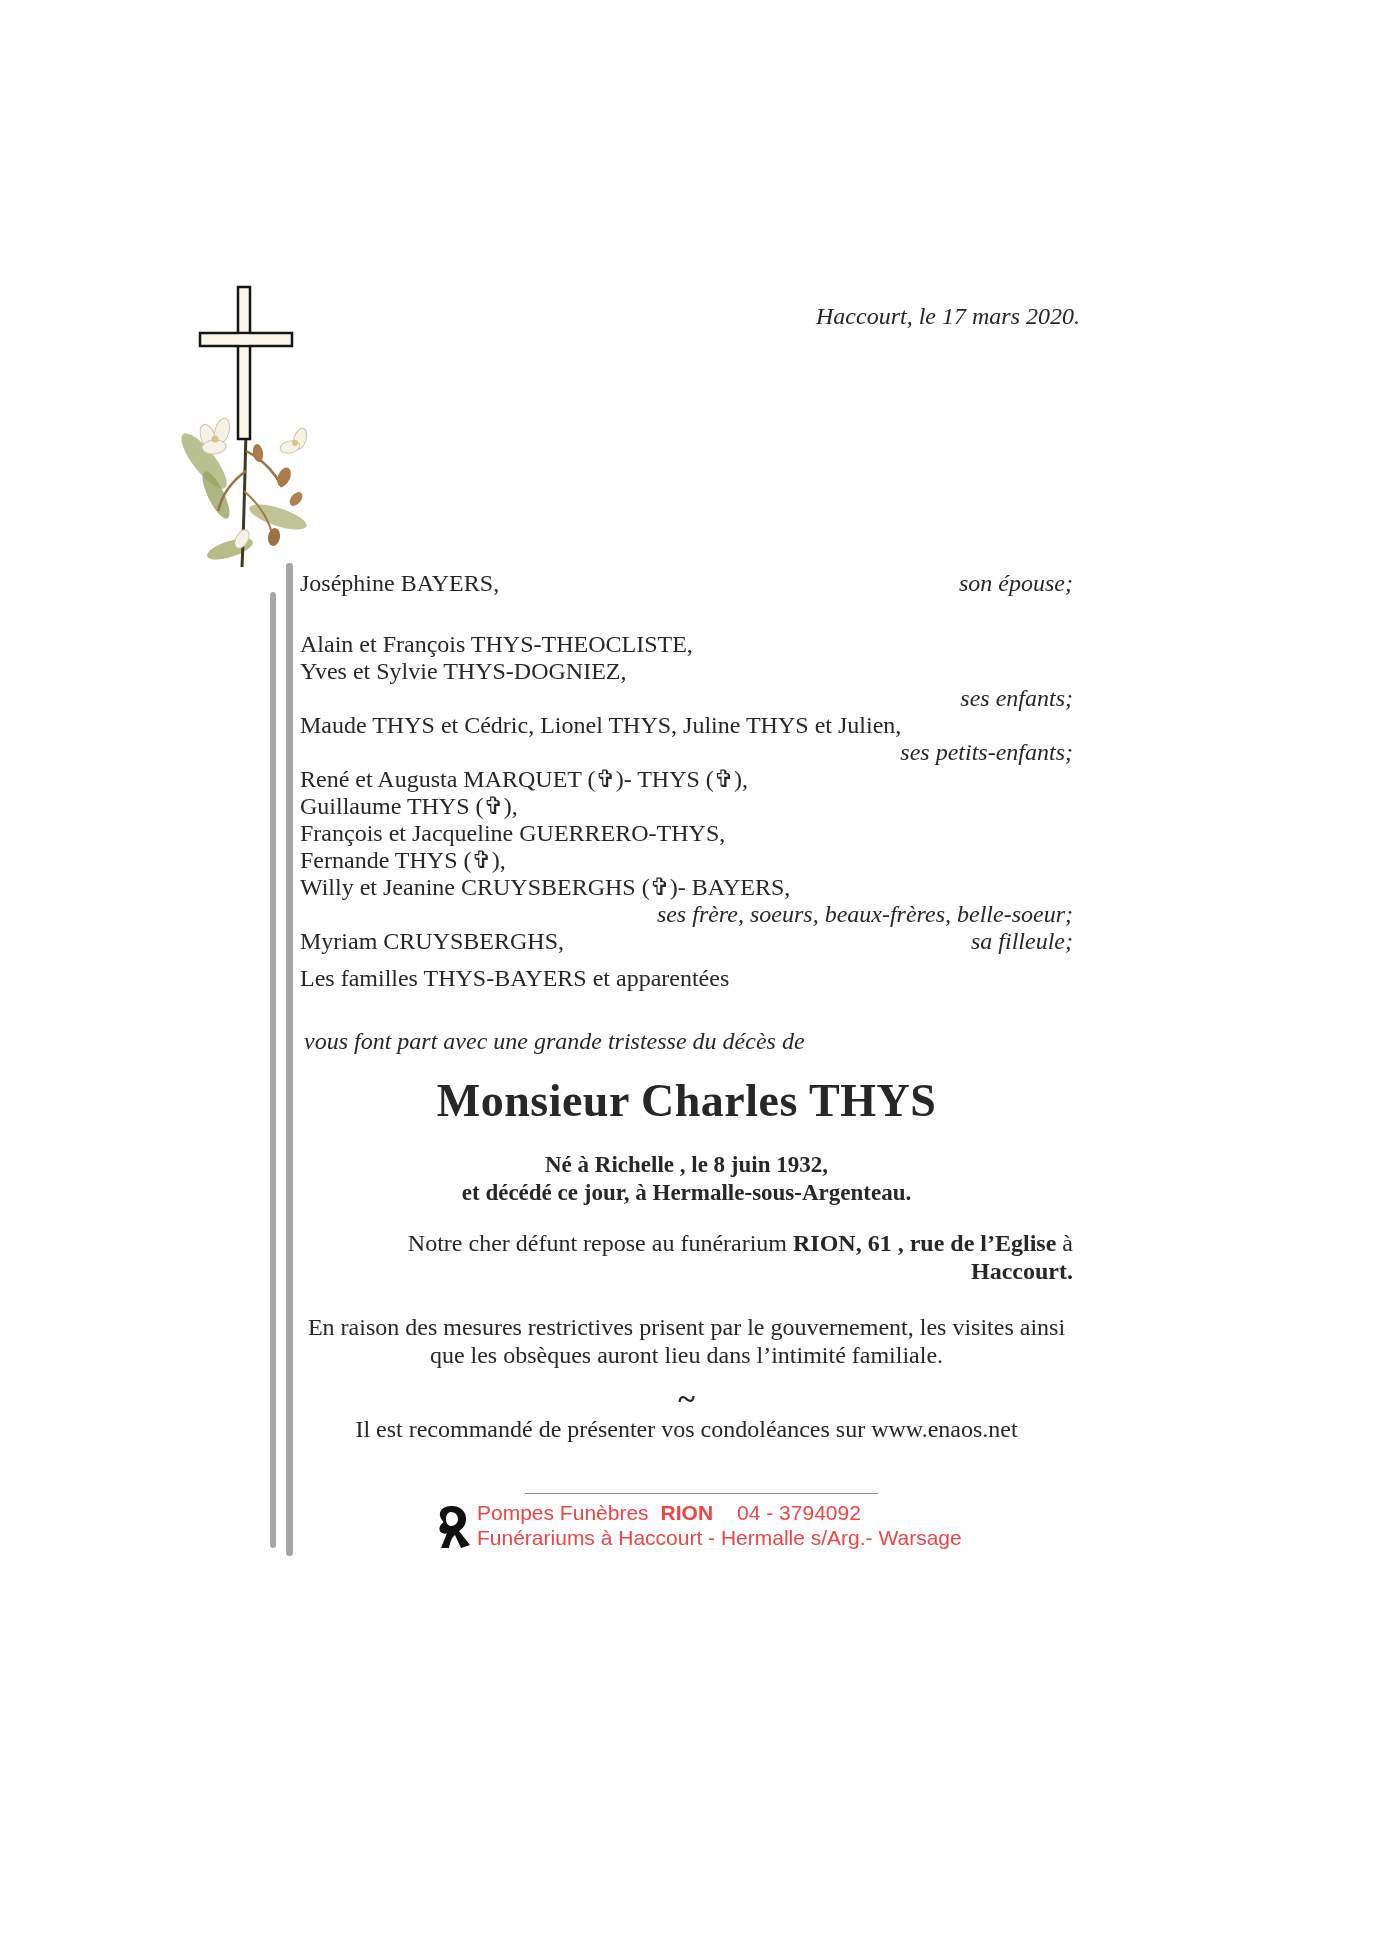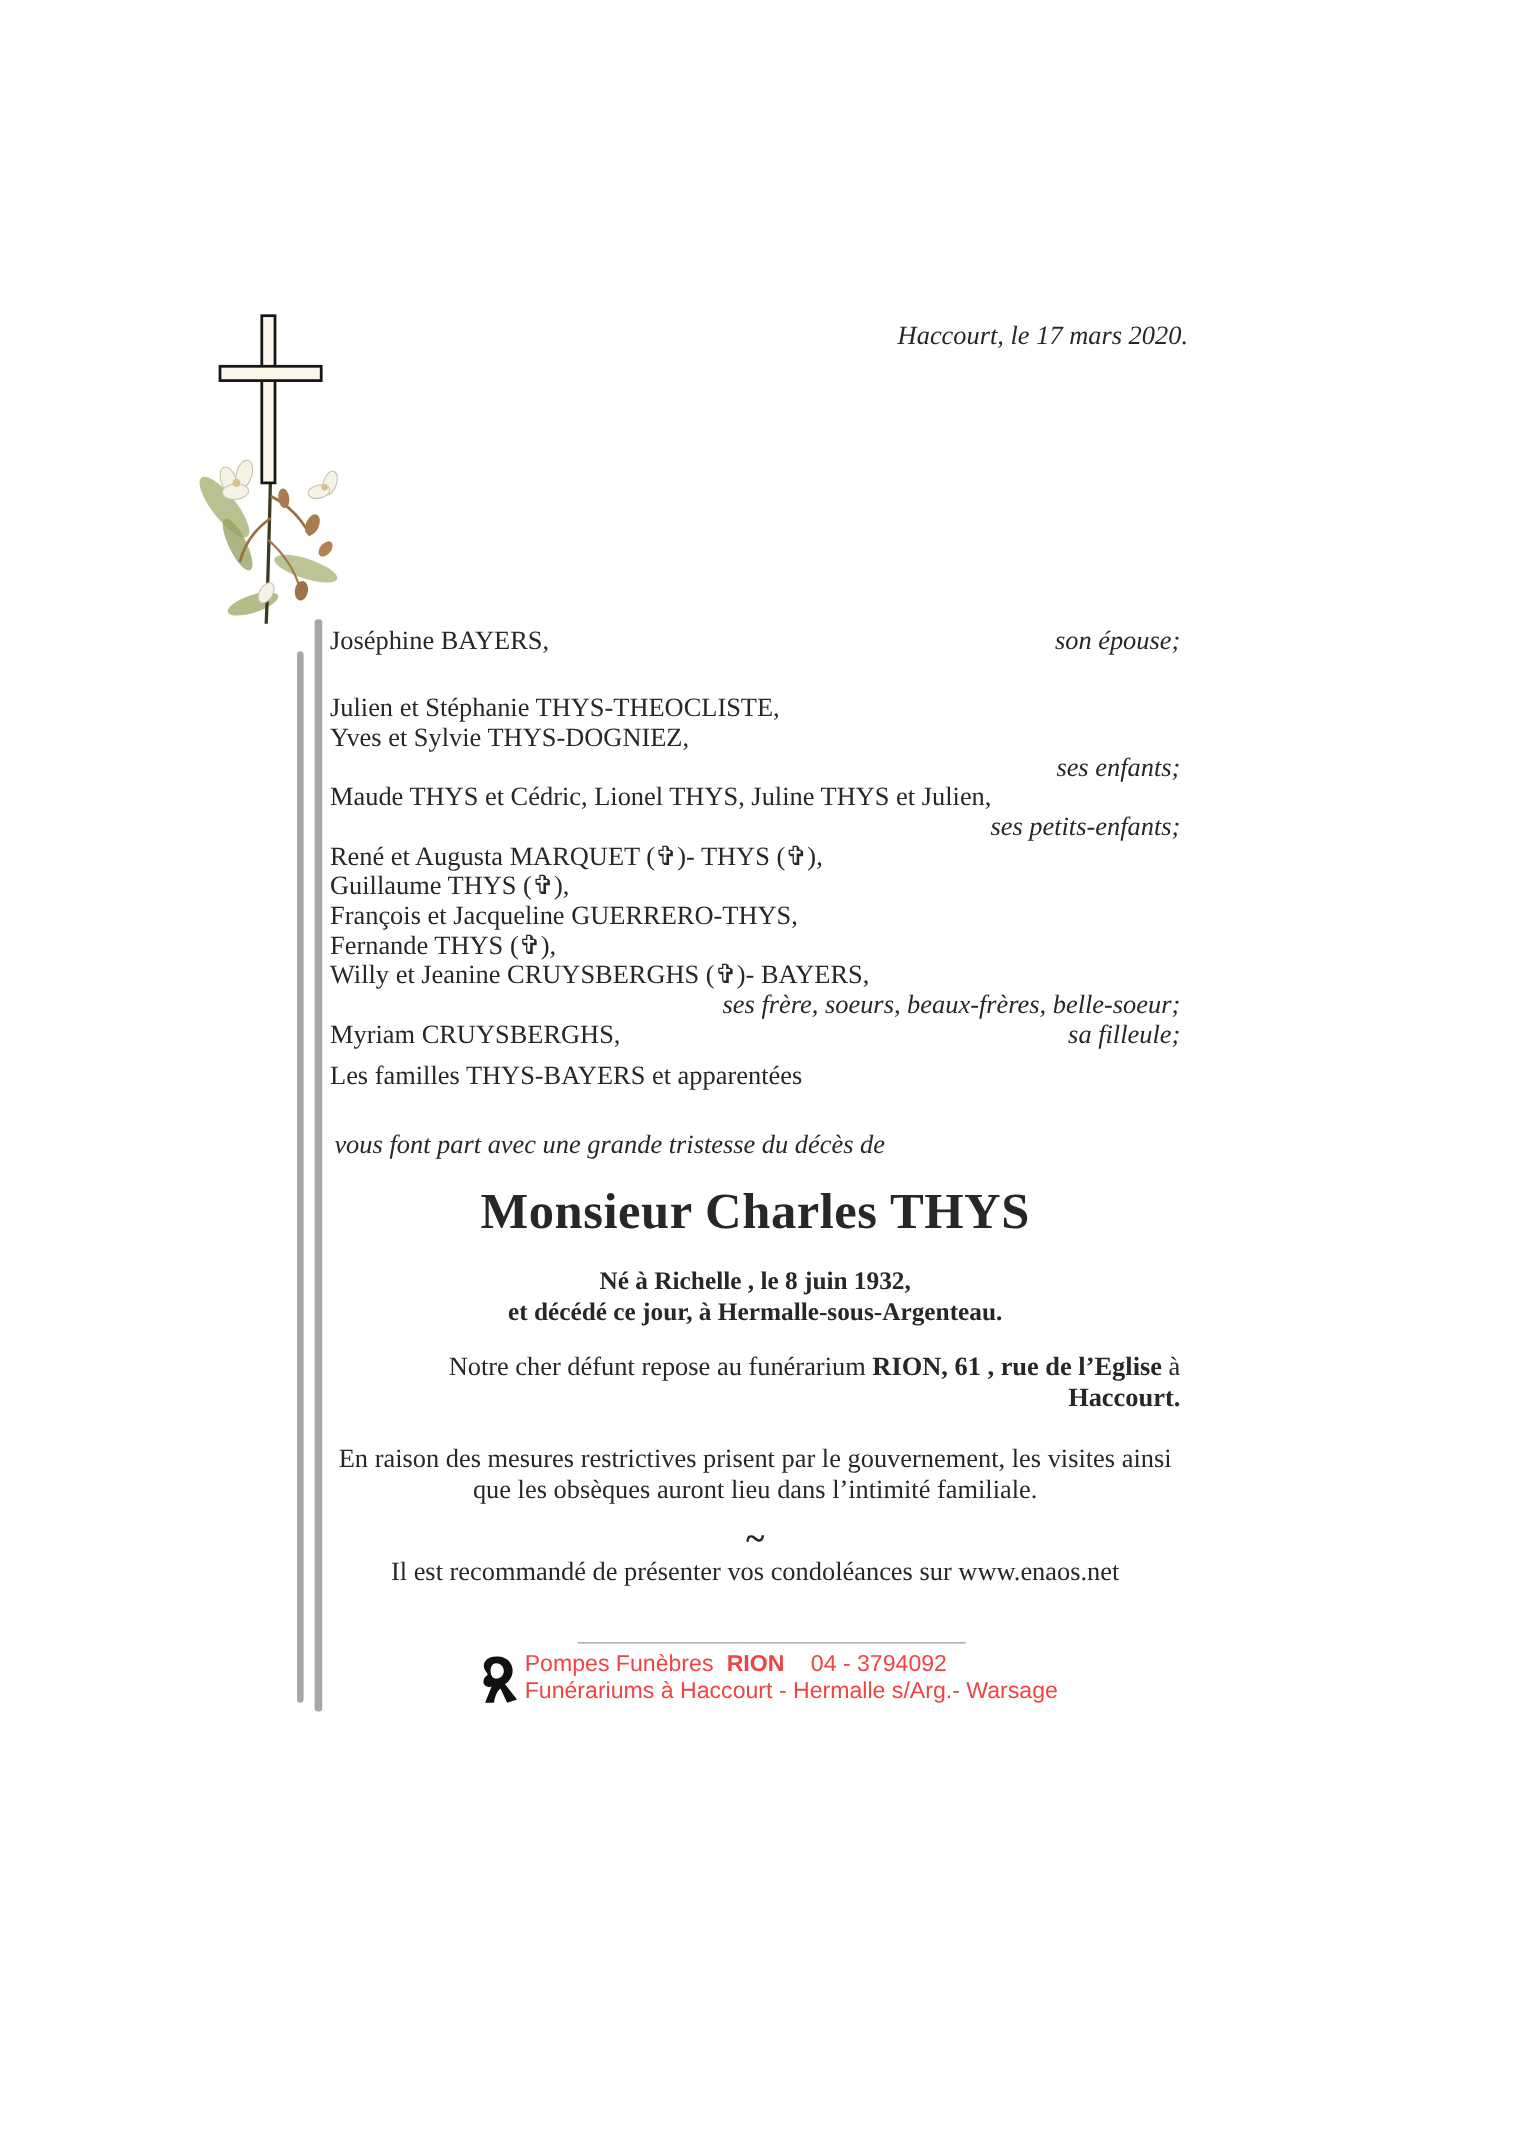--- a/index.html
+++ b/index.html
@@ -9,21 +9,21 @@
     height:1949px;
     background:#ffffff;
     overflow:hidden;
     font-family:"Liberation Serif", serif;
     color:#272727;
   }
 
   
   .date-line{
     position:absolute;
-    top:293px;
+    top:303px;
     right:297px;
     font-style:italic;
     font-size:24px;
     white-space:nowrap;
   }
 
   
   .illustration{
     position:absolute;
     left:172px;
@@ -182,21 +182,21 @@
   <div class="vrule outer"></div>
   <div class="vrule inner"></div>
 
   <div class="content">
 
     <div class="fam-row gap-after">
       <span class="fam-name">Joséphine BAYERS,</span>
       <span class="fam-relation">son épouse;</span>
     </div>
     <div class="fam-row">
-      <span class="fam-name">Julien et Stéphanie THYS-THEOCLISTE,</span>
+      <span class="fam-name">Alain et François THYS-THEOCLISTE,</span>
       <span class="fam-relation"></span>
     </div>
     <div class="fam-row">
       <span class="fam-name">Yves et Sylvie THYS-DOGNIEZ,</span>
       <span class="fam-relation"></span>
     </div>
     <div class="fam-row">
       <span class="fam-name"></span>
       <span class="fam-relation">ses enfants;</span>
     </div>

